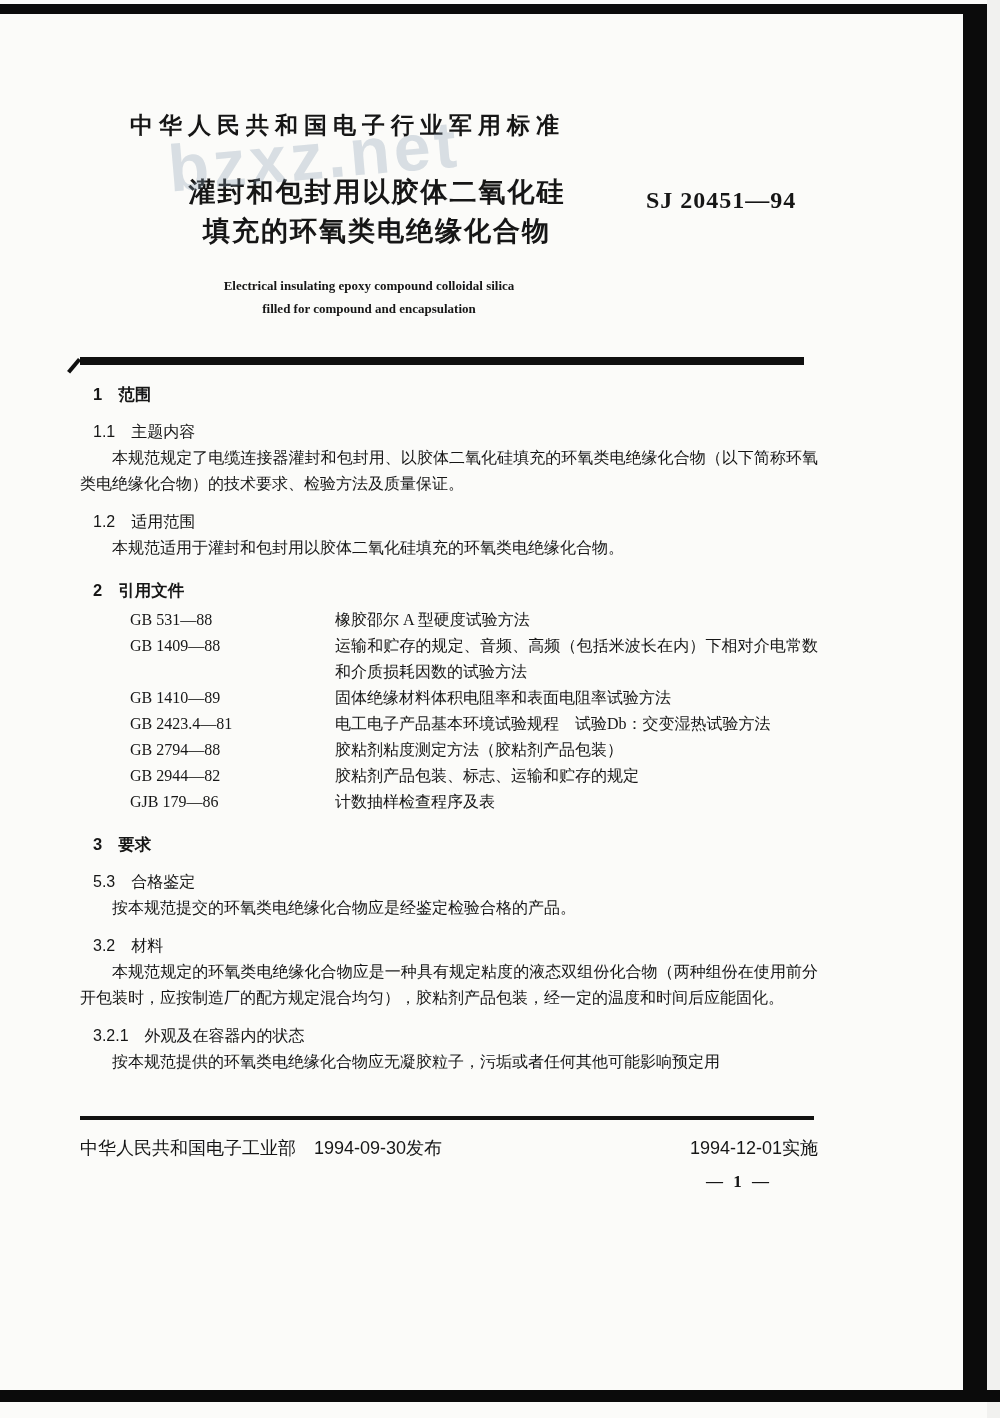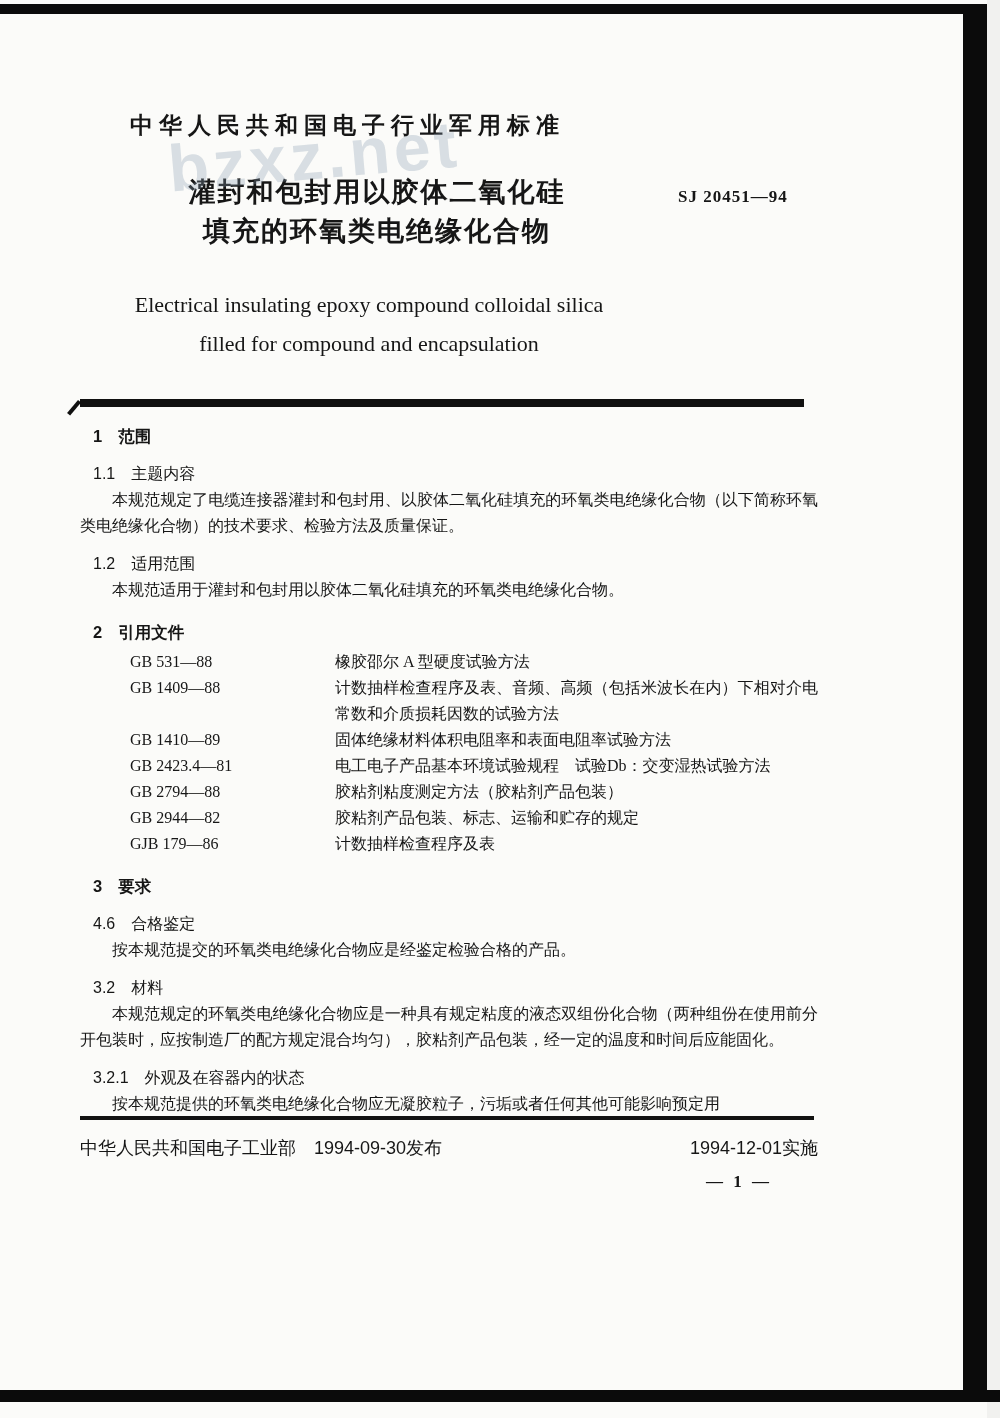--- a/index.html
+++ b/index.html
@@ -35,26 +35,26 @@
     font-size:23px;font-weight:bold;letter-spacing:6px;
     margin:14px 0 16px 50px;white-space:nowrap;
   }
   .title-block{position:relative;margin-top:32px;}
   .cn-title{
     width:410px;margin-left:92px;text-align:center;
     font-family:"Liberation Sans","DejaVu Sans",sans-serif;
     font-size:27px;font-weight:bold;line-height:1.45;letter-spacing:2px;
   }
   .std-no{
-    position:absolute;left:598px;top:14px;
-    font-size:17px;font-weight:bold;letter-spacing:1px;white-space:nowrap;
+    position:absolute;left:566px;top:14px;
+    font-size:24px;font-weight:bold;letter-spacing:1px;white-space:nowrap;
   }
   .en-title{
-    margin-top:35px;width:578px;text-align:center;
-    font-weight:normal;font-size:22px;line-height:1.75;
+    margin-top:24px;width:578px;text-align:center;
+    font-weight:bold;font-size:13px;line-height:1.75;
   }
   .divider{
     position:relative;margin-top:36px;width:724px;height:8px;background:#101010;
   }
   .divider .tick{
     position:absolute;left:-2px;top:1px;width:4px;height:17px;background:#101010;
     transform:rotate(40deg);transform-origin:top left;
   }
 
   .body-text{margin-top:3px;font-size:16px;line-height:26px;}
@@ -134,21 +134,21 @@
         <span class="num">2</span><span>引用文件</span>
       </div>
 
       <div class="ref-list">
         <div class="ref-row">
           <span class="ref-code">GB 531—88</span>
           <span class="ref-title">橡胶邵尔 A 型硬度试验方法</span>
         </div>
         <div class="ref-row">
           <span class="ref-code">GB 1409—88</span>
-          <span class="ref-title">计数抽样检查程序及表、音频、高频（包括米波长在内）下相对介电常数和介质损耗因数的试验方法</span>
+          <span class="ref-title">运输和贮存的规定、音频、高频（包括米波长在内）下相对介电常数和介质损耗因数的试验方法</span>
         </div>
         <div class="ref-row">
           <span class="ref-code">GB 1410—89</span>
           <span class="ref-title">固体绝缘材料体积电阻率和表面电阻率试验方法</span>
         </div>
         <div class="ref-row">
           <span class="ref-code">GB 2423.4—81</span>
           <span class="ref-title">电工电子产品基本环境试验规程　试验Db：交变湿热试验方法</span>
         </div>
         <div class="ref-row">
@@ -163,21 +163,21 @@
           <span class="ref-code">GJB 179—86</span>
           <span class="ref-title">计数抽样检查程序及表</span>
         </div>
       </div>
 
       <div class="sec-h lvl1">
         <span class="num">3</span><span>要求</span>
       </div>
 
       <div class="sec-h">
-        <span class="num">4.6</span><span>合格鉴定</span>
+        <span class="num">5.3</span><span>合格鉴定</span>
       </div>
       <p class="para">按本规范提交的环氧类电绝缘化合物应是经鉴定检验合格的产品。</p>
 
       <div class="sec-h">
         <span class="num">3.2</span><span>材料</span>
       </div>
       <p class="para">本规范规定的环氧类电绝缘化合物应是一种具有规定粘度的液态双组份化合物（两种组份在使用前分开包装时，应按制造厂的配方规定混合均匀），胶粘剂产品包装，经一定的温度和时间后应能固化。</p>
 
       <div class="sec-h">
         <span class="num">3.2.1</span><span>外观及在容器内的状态</span>

